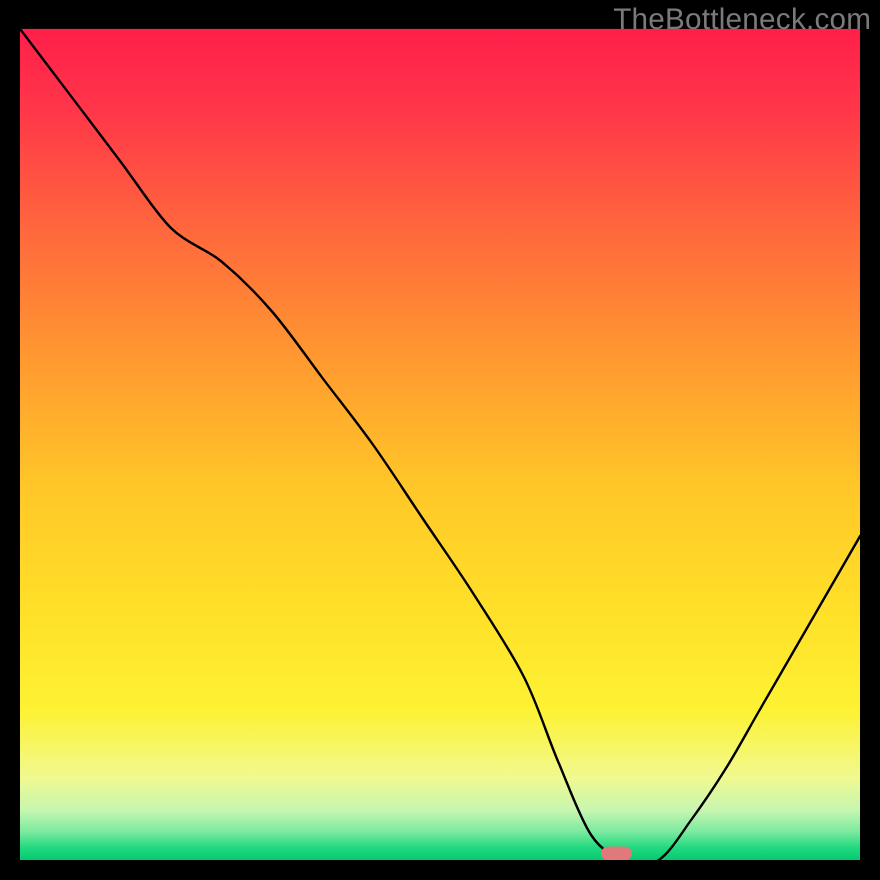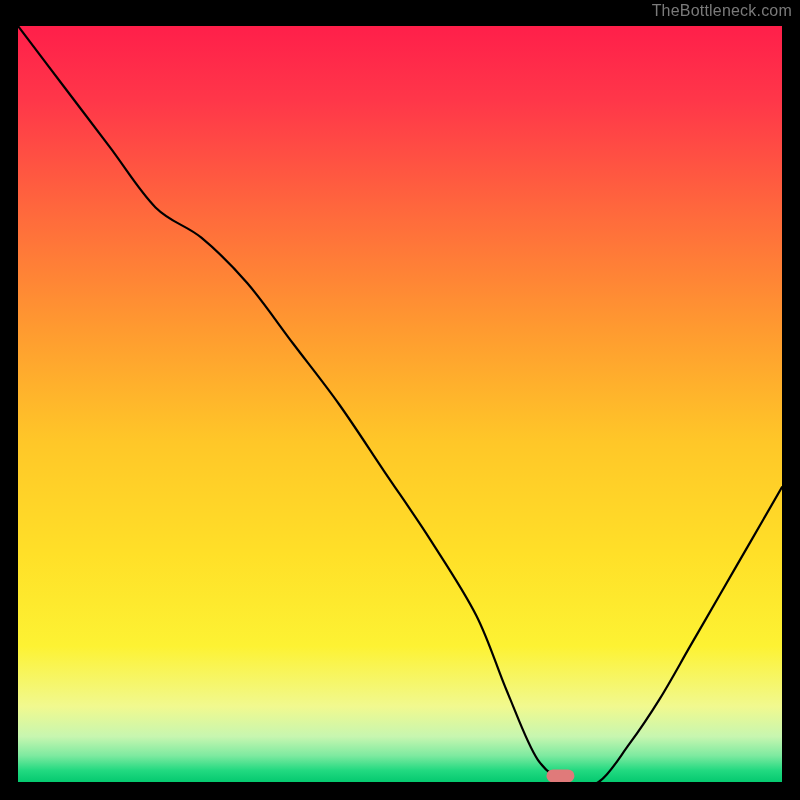--- a/index.html
+++ b/index.html
@@ -15,21 +15,21 @@
     position: relative;
     width: 800px;
     height: 800px;
     background: #000;
   }
   .watermark {
     position: absolute;
     top: 2px;
     right: 8px;
     color: #7a7a7a;
-    font-size: 16px;
+    font-size: 27px;
     font-weight: 500;
     letter-spacing: 0.2px;
     z-index: 10;
   }
   .plot-area {
     position: absolute;
     left: 18px;
     top: 26px;
     width: 764px;
     height: 756px;

